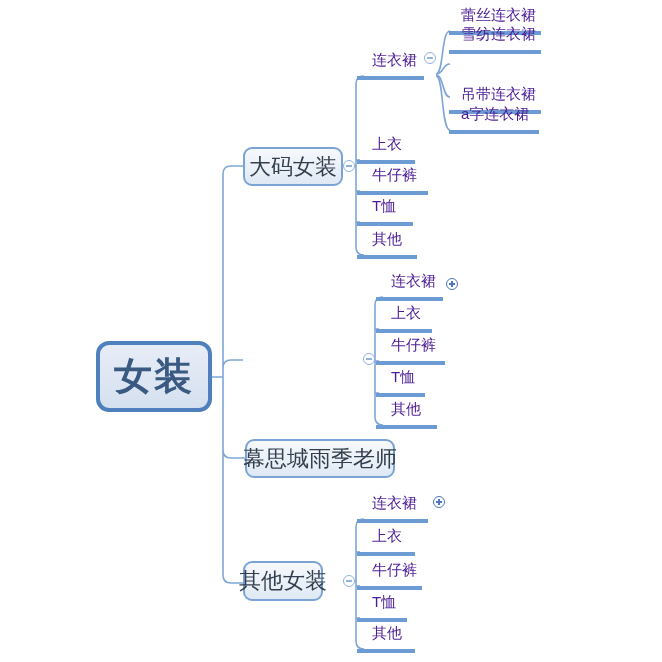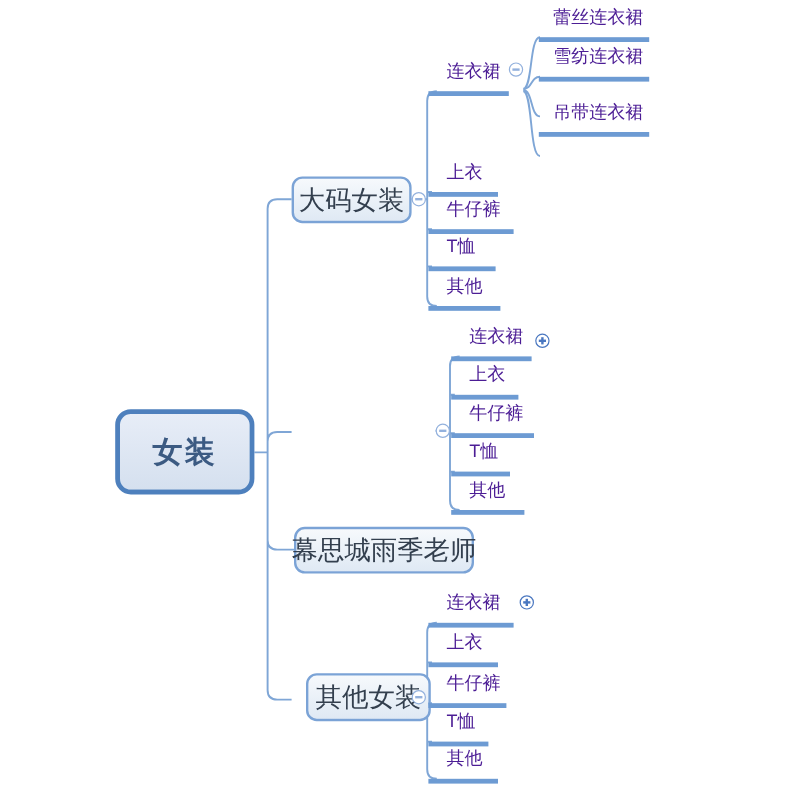--- a/index.html
+++ b/index.html
@@ -8,21 +8,21 @@
     font-family:"Liberation Sans","DejaVu Sans",sans-serif;
   }
   svg.wires{position:absolute;left:0;top:0;width:662px;height:662px;}
   svg.wires path{stroke:#7fa6d6;stroke-width:1.6;fill:none;}
 
   .root-node{
     position:absolute;left:96px;top:341px;width:116px;height:71px;
     box-sizing:border-box;border:4px solid #4e80bd;border-radius:13px;
     background:linear-gradient(180deg,#e7edf7 0%,#d5e0ef 100%);
     display:flex;align-items:center;justify-content:center;
-    font-size:25px;font-weight:bold;color:#3b5a82;letter-spacing:2px;
+    font-size:38px;font-weight:bold;color:#3b5a82;letter-spacing:2px;
   }
   .branch-node{
     position:absolute;box-sizing:border-box;border:2px solid #7ba3d6;border-radius:9px;
     background:linear-gradient(180deg,#f6f9fc 0%,#dfe9f4 100%);
     display:flex;align-items:center;justify-content:center;
     font-size:22px;color:#333f4e;white-space:nowrap;
   }
   .leaf{
     position:absolute;box-sizing:border-box;border-bottom:4px solid #6d9bd3;
     padding:0 0 7px 15px;font-size:15px;line-height:19px;color:#4c1d95;white-space:nowrap;
@@ -59,33 +59,34 @@
 
   <div class="root-node">女装</div>
 
   <div class="branch-node" style="left:243px;top:147px;width:100px;height:39px;">大码女装</div>
   <span class="ctrl light" style="left:343px;top:160px;"></span>
 
   <span class="ctrl light" style="left:363px;top:353px;"></span>
 
   <div class="branch-node" style="left:245px;top:439px;width:150px;height:39px;font-family:Liberation Mono, monospace;">幕思城雨季老师</div>
 
-  <div class="branch-node" style="left:243px;top:561px;width:104px;height:40px;margin-left:12px;">其他女装</div>
+  <div class="branch-node" style="left:243px;top:561px;width:80px;height:40px;">其他女装</div>
   <span class="ctrl light" style="left:343px;top:575px;"></span>
 
   <div class="leaf" style="left:357px;top:50px;width:67px;">连衣裙</div>
   <span class="ctrl light" style="left:424px;top:52px;"></span>
   <div class="leaf" style="left:357px;top:134px;width:58px;">上衣</div>
   <div class="leaf" style="left:357px;top:165px;width:71px;">牛仔裤</div>
   <div class="leaf" style="left:357px;top:196px;width:56px;">T恤</div>
   <div class="leaf" style="left:357px;top:229px;width:60px;">其他</div>
 
   <div class="leaf sub" style="left:449px;top:5px;width:92px;">蕾丝连衣裙</div>
-  <div class="leaf sub" style="left:449px;top:38px;width:92px;">雪纺连衣裙</div>
+  <div class="leaf sub" style="left:449px;top:24px;width:92px;">雪纺连衣裙</div>
   <div class="leaf sub" style="left:449px;top:84px;width:92px;">吊带连衣裙</div>
+  <div class="leaf sub" style="left:449px;top:104px;width:90px;">a字连衣裙</div>
 
   <div class="leaf" style="left:376px;top:271px;width:67px;">连衣裙</div>
   <span class="ctrl dark plus" style="left:446px;top:278px;"></span>
   <div class="leaf" style="left:376px;top:303px;width:56px;">上衣</div>
   <div class="leaf" style="left:376px;top:335px;width:69px;">牛仔裤</div>
   <div class="leaf" style="left:376px;top:367px;width:49px;">T恤</div>
   <div class="leaf" style="left:376px;top:399px;width:61px;">其他</div>
 
   <div class="leaf" style="left:357px;top:493px;width:71px;">连衣裙</div>
   <span class="ctrl dark plus" style="left:433px;top:496px;"></span>

